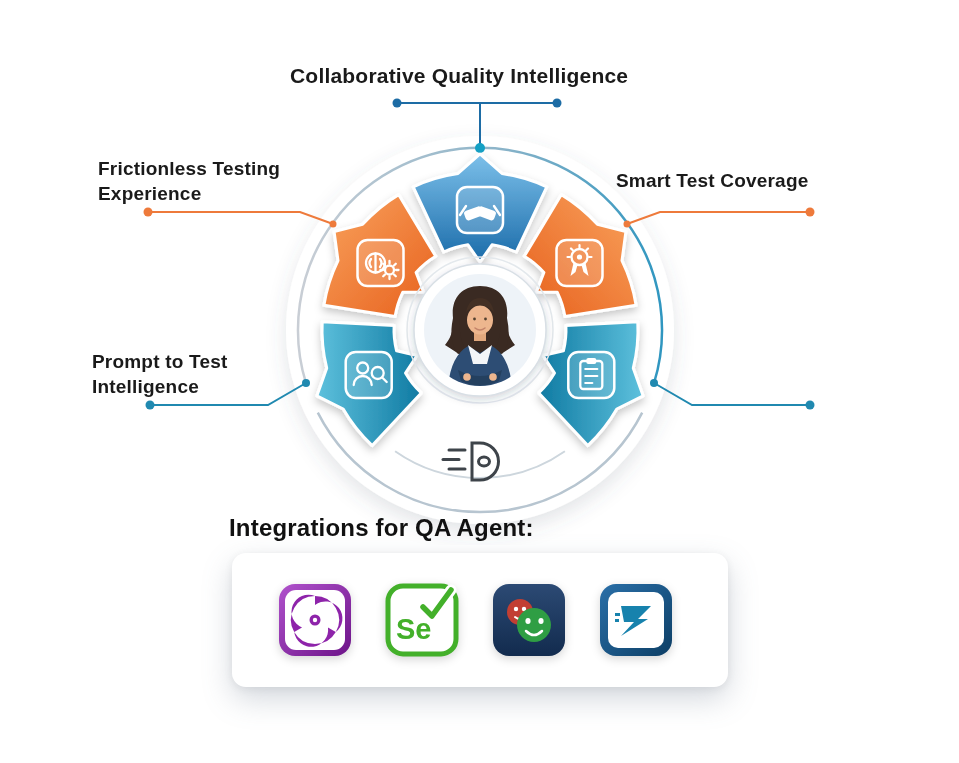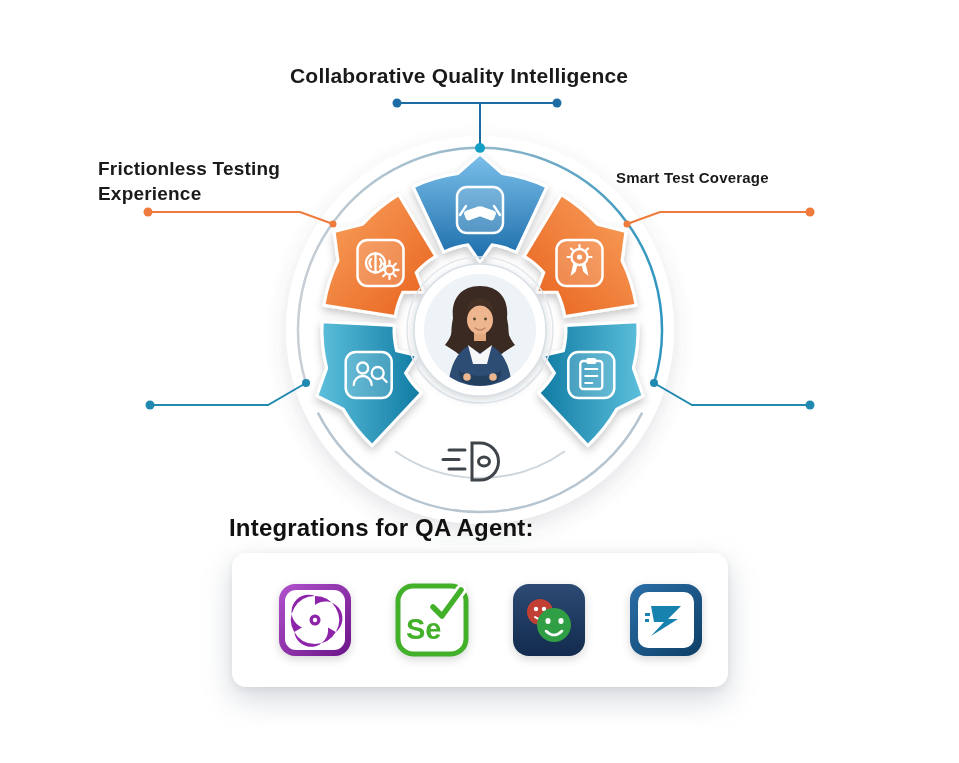--- a/index.html
+++ b/index.html
@@ -2,27 +2,27 @@
 <html><head>
 <meta charset="utf-8">
 <style>
   html,body{margin:0;padding:0;background:#ffffff;}
   .stage{position:relative;width:959px;height:763px;background:#ffffff;
          font-family:"Liberation Sans",sans-serif;overflow:hidden;}
   .wheel{position:absolute;left:0;top:0;}
   .lbl{position:absolute;font-weight:700;color:#1a1a1a;text-align:left;line-height:1.32;letter-spacing:.2px;}
   .title-top{left:290px;top:62px;width:440px;font-size:21px;}
   .ul{left:98px;top:156px;width:206px;font-size:19px;}
-  .ur{left:616px;top:168px;width:232px;font-size:15px;}
+  .ur{left:616px;top:168px;width:232px;font-size:19px;}
   .ll{left:92px;top:349px;width:196px;font-size:19px;}
   .lr{left:670px;top:335px;width:200px;font-size:19px;}
   .int-heading{position:absolute;left:229px;top:514px;font-size:24px;font-weight:700;color:#111;letter-spacing:.2px;}
   .int-card{position:absolute;left:232px;top:553px;width:496px;height:134px;background:#fff;border-radius:14px;
             box-shadow:0 12px 30px rgba(100,115,135,.28),0 2px 8px rgba(0,0,0,.07);
-            display:flex;align-items:center;gap:39px;padding-left:44px;box-sizing:border-box;}
+            display:flex;align-items:center;gap:29px;padding-left:44px;box-sizing:border-box;}
   .int-icon{width:78px;height:78px;filter:drop-shadow(0 3px 5px rgba(0,0,0,.16));}
   .int-icon svg{display:block;}
   svg text{font-family:"Liberation Sans",sans-serif;font-weight:bold;}
 </style>
 </head>
 <body>
 
 <div class="stage">
 
   <svg class="wheel" width="959" height="545" viewBox="0 0 959 545">
@@ -180,20 +180,21 @@
       <path d="M443,459.5 h16"></path>
       <path d="M449,469 h16"></path>
       <path d="M472,443 h8 a18.5,18.5 0 0 1 0,37 h-8 z"></path>
       <ellipse cx="484" cy="461.5" rx="5.5" ry="4.5"></ellipse>
     </g>
   </svg>
 
   <div class="lbl title-top">Collaborative Quality Intelligence</div>
   <div class="lbl ul">Frictionless Testing Experience</div>
   <div class="lbl ur">Smart Test Coverage</div>
+  <div class="lbl ll">Prompt to Test Intelligence</div>
 
   <div class="int-heading">Integrations for QA Agent:</div>
 
   <div class="int-card">
 
     <div class="int-icon">
       <svg width="78" height="78" viewBox="0 0 78 78">
         <defs>
           <linearGradient id="gPurple" x1="0" y1="0" x2="1" y2="1">
             <stop offset="0" stop-color="#b052cc"></stop>

